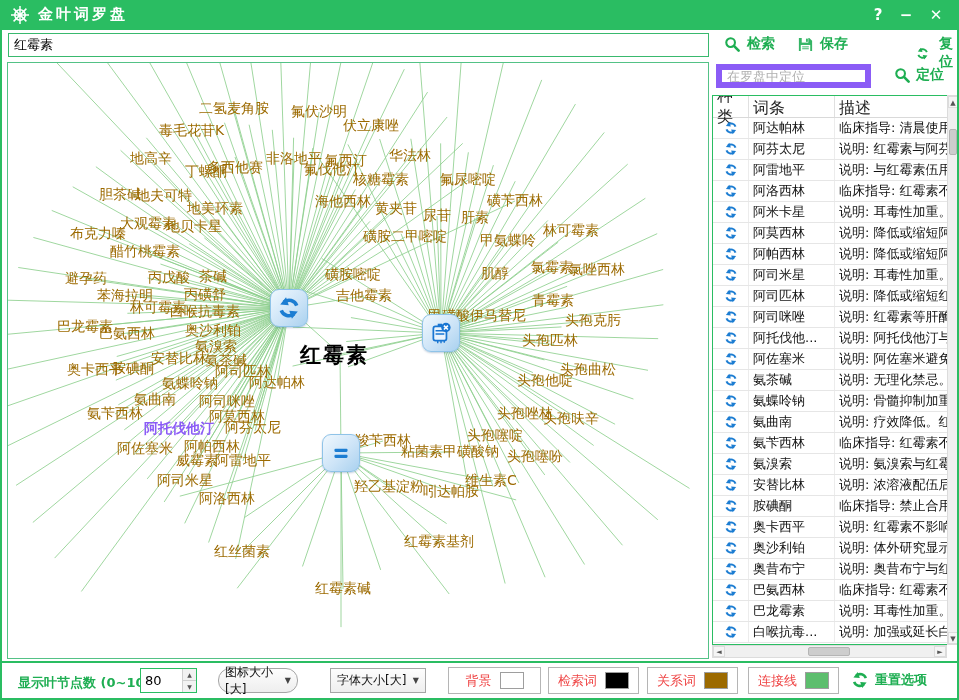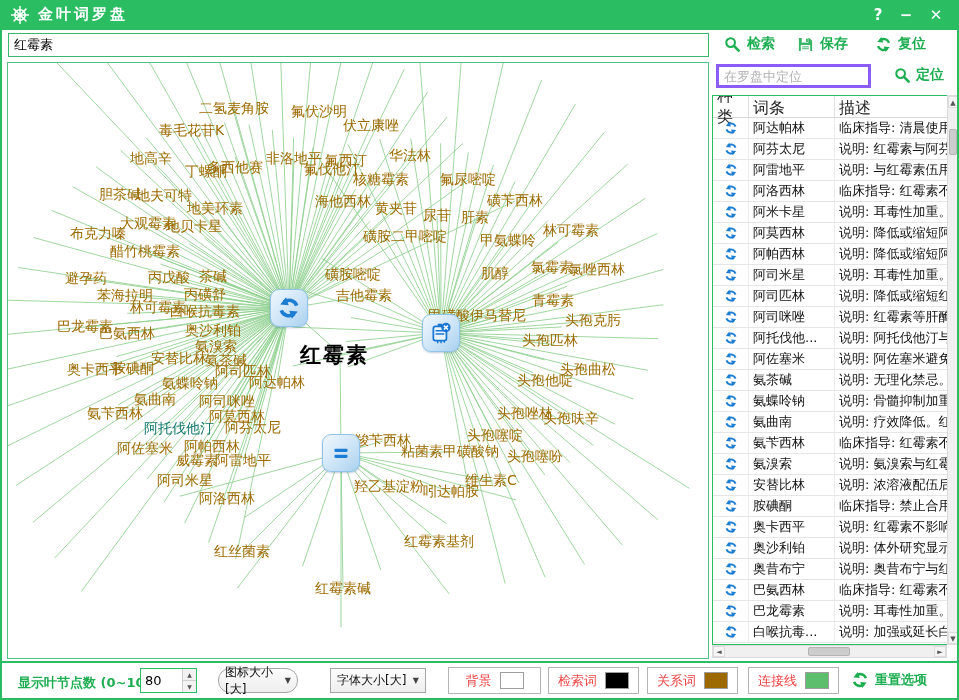--- a/index.html
+++ b/index.html
@@ -14,23 +14,23 @@
   .title-text { position:absolute; left:38px; top:5px; font-size:15px; font-weight:bold; letter-spacing:3px; }
   .winbtn { position:absolute; top:4px; width:26px; height:22px; text-align:center; line-height:22px;
             font-size:15px; font-weight:bold; color:#fff; cursor:pointer; }
   .winbtn.help { right:68px; } .winbtn.min { right:40px; } .winbtn.close { right:10px; }
   
   .search-input { position:absolute; left:6px; top:33px; width:701px; height:24px; border:1px solid #39b96e;
                   font-size:13px; padding:0 5px; color:#000; outline:none; font-family:inherit; }
   .gbtn { position:absolute; top:35px; display:inline-flex; align-items:center; gap:6px; color:#1eae52;
           font-size:14px; font-weight:bold; cursor:pointer; background:none; border:none; font-family:inherit; }
   .gbtn svg { width:17px; height:17px; }
-  .btn-search { left:722px; } .btn-save { left:795px; } .btn-reset { left:873px; }
+  .btn-search { left:722px; } .btn-save { left:795px; } .btn-reset { left:914px; }
   
-  .locate-input { position:absolute; left:714px; top:64px; width:155px; height:24px; border:3px solid #8b5cf6;
+  .locate-input { position:absolute; left:714px; top:64px; width:155px; height:24px; border:6px solid #8b5cf6;
                   font-size:13px; padding:0 5px; color:#333; outline:none; font-family:inherit; }
   .locate-input::placeholder { color:#b0b0b0; }
   .btn-locate { left:892px; top:66px; position:absolute; display:inline-flex; align-items:center; gap:5px;
                 color:#1eae52; font-size:14px; font-weight:bold; cursor:pointer; background:none; border:none; font-family:inherit; }
   .btn-locate svg { width:17px; height:17px; }
   
   .graph { position:absolute; left:5px; top:62px; width:702px; height:597px; border:1px solid #53c286; background:#fff; overflow:hidden; }
   .graph svg.edges { position:absolute; left:0; top:0; }
   .gnode { position:absolute; white-space:nowrap; font-size:14px; line-height:15px; color:#9c6a00; cursor:pointer; }
   .gcenter { position:absolute; font-size:21px; font-weight:bold; color:#000; letter-spacing:2px; cursor:pointer; }
@@ -421,21 +421,21 @@
         <div class="gnode" style="left: 104px; top: 298px; color: rgb(156, 106, 0);">胺碘酮</div>
         <div class="gnode" style="left: 143px; top: 288px; color: rgb(156, 106, 0);">安替比林</div>
         <div class="gnode" style="left: 197px; top: 290px; color: rgb(156, 106, 0);">氨茶碱</div>
         <div class="gnode" style="left: 207px; top: 301px; color: rgb(156, 106, 0);">阿司匹林</div>
         <div class="gnode" style="left: 154px; top: 313px; color: rgb(156, 106, 0);">氨蝶呤钠</div>
         <div class="gnode" style="left: 241px; top: 312px; color: rgb(156, 106, 0);">阿达帕林</div>
         <div class="gnode" style="left: 126px; top: 329px; color: rgb(156, 106, 0);">氨曲南</div>
         <div class="gnode" style="left: 191px; top: 331px; color: rgb(156, 106, 0);">阿司咪唑</div>
         <div class="gnode" style="left: 79px; top: 343px; color: rgb(156, 106, 0);">氨苄西林</div>
         <div class="gnode" style="left: 201px; top: 346px; color: rgb(156, 106, 0);">阿莫西林</div>
-        <div class="gnode" style="left: 136px; top: 358px; color: #0f766e;">阿托伐他汀</div>
+        <div class="gnode" style="left: 136px; top: 358px; color: #8b5cf6; font-weight: bold;">阿托伐他汀</div>
         <div class="gnode" style="left: 217px; top: 357px; color: rgb(156, 106, 0);">阿芬太尼</div>
         <div class="gnode" style="left: 109px; top: 378px; color: rgb(156, 106, 0);">阿佐塞米</div>
         <div class="gnode" style="left: 176px; top: 376px; color: rgb(156, 106, 0);">阿帕西林</div>
         <div class="gnode" style="left: 168px; top: 390px; color: rgb(156, 106, 0);">威霉素</div>
         <div class="gnode" style="left: 207px; top: 390px; color: rgb(156, 106, 0);">阿雷地平</div>
         <div class="gnode" style="left: 149px; top: 410px; color: rgb(156, 106, 0);">阿司米星</div>
         <div class="gnode" style="left: 191px; top: 428px; color: rgb(156, 106, 0);">阿洛西林</div>
         <div class="gnode" style="left: 415px; top: 145px; color: rgb(156, 106, 0);">尿苷</div>
         <div class="gnode" style="left: 453px; top: 147px; color: rgb(156, 106, 0);">肝素</div>
         <div class="gnode" style="left: 535px; top: 160px; color: rgb(156, 106, 0);">林可霉素</div>

